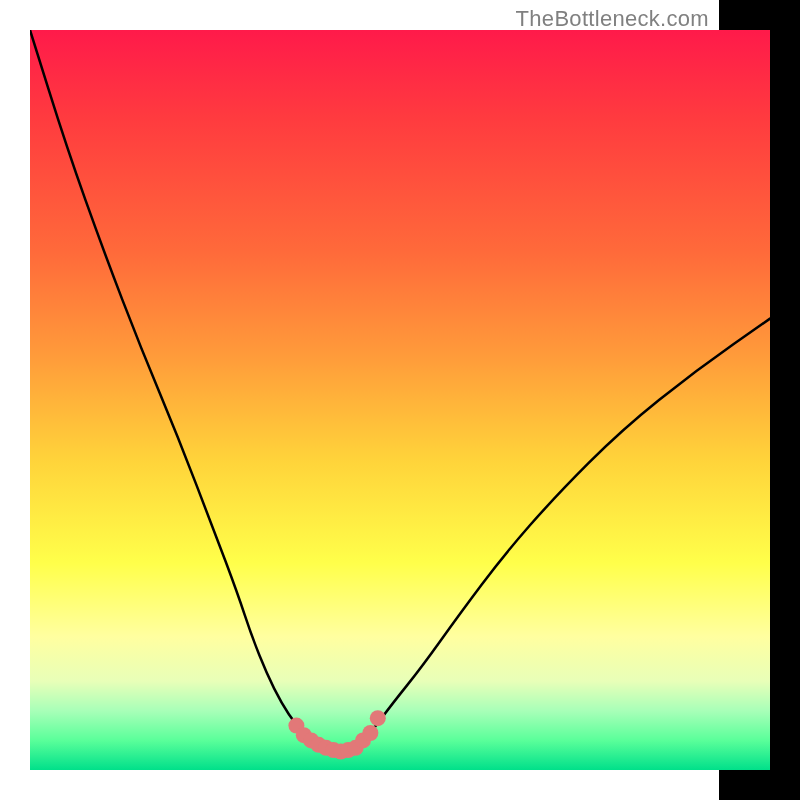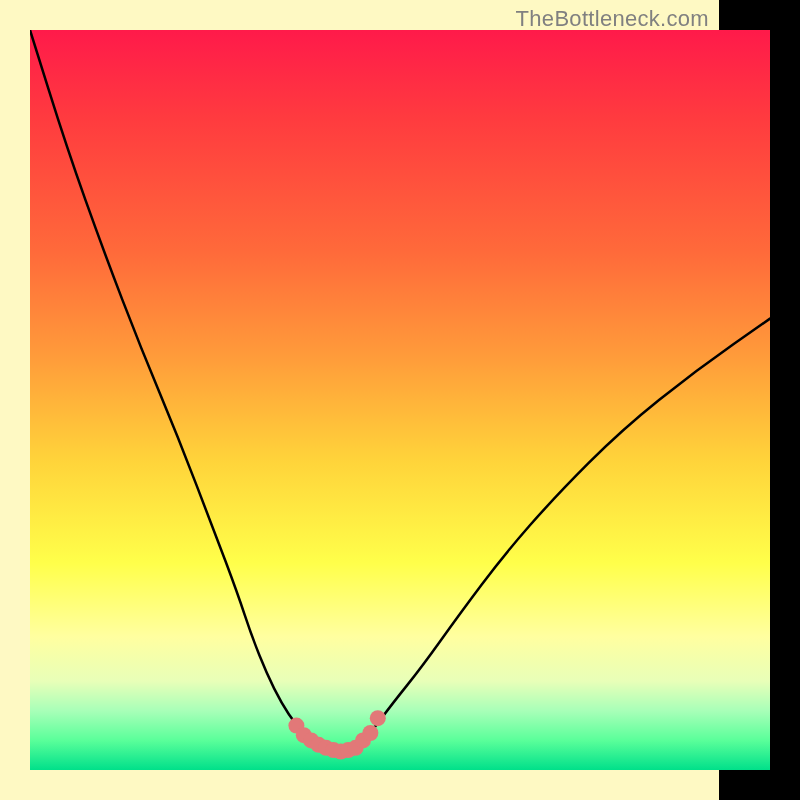--- a/index.html
+++ b/index.html
@@ -10,21 +10,21 @@
     overflow: hidden;
     background: #000;
     font-family: Arial, Helvetica, sans-serif;
   }
   .frame {
     position: absolute;
     left: 0;
     top: 0;
     width: 719px;
     height: 800px;
-    background: #fef9c3;
+    background: #ffffff;
   }
   .plot {
     position: absolute;
     left: 30px;
     top: 30px;
     width: 740px;
     height: 740px;
     background: linear-gradient(
       to bottom,
       #ff1a4a 0%,

